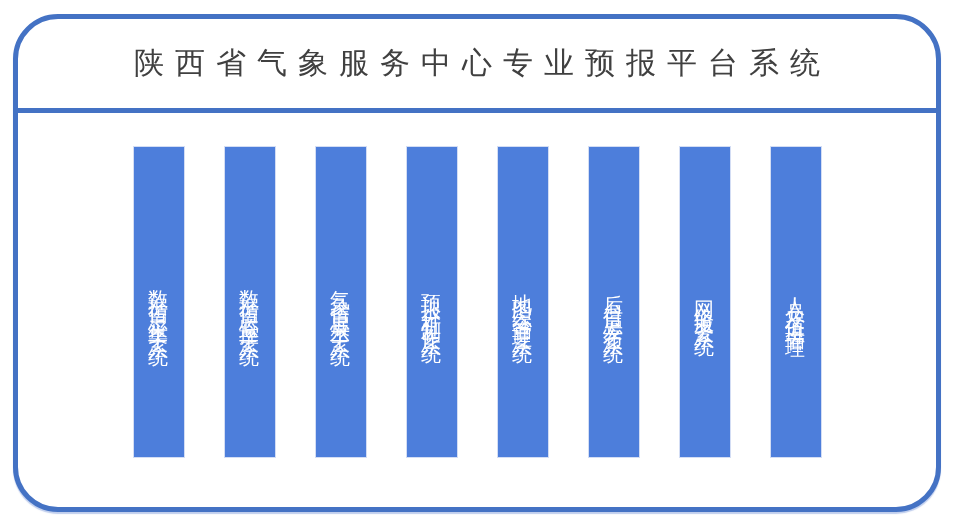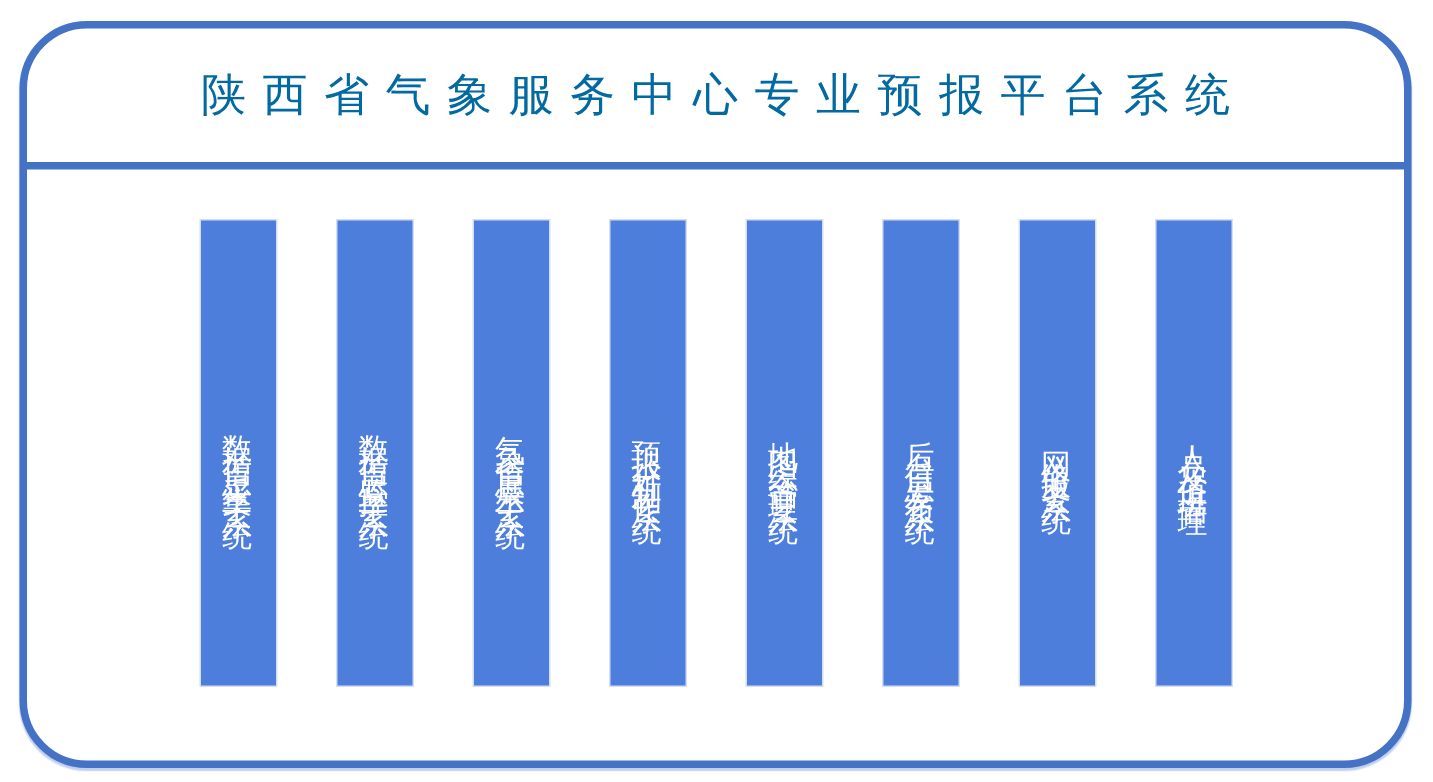--- a/index.html
+++ b/index.html
@@ -26,21 +26,21 @@
   .title-row {
     height: 94px;
     border-bottom: 5px solid #4472C4;
     display: flex;
     align-items: center;
     justify-content: center;
   }
   .diagram-title {
     font-size: 30px;
     font-weight: normal;
-    color: #0369a1;
+    color: #404040;
     letter-spacing: 11px;
     text-indent: 11px; 
     white-space: nowrap;
   }
   .bars-row {
     margin-top: 34px;
     height: 310px;
     display: flex;
     justify-content: center;
     align-items: stretch;

